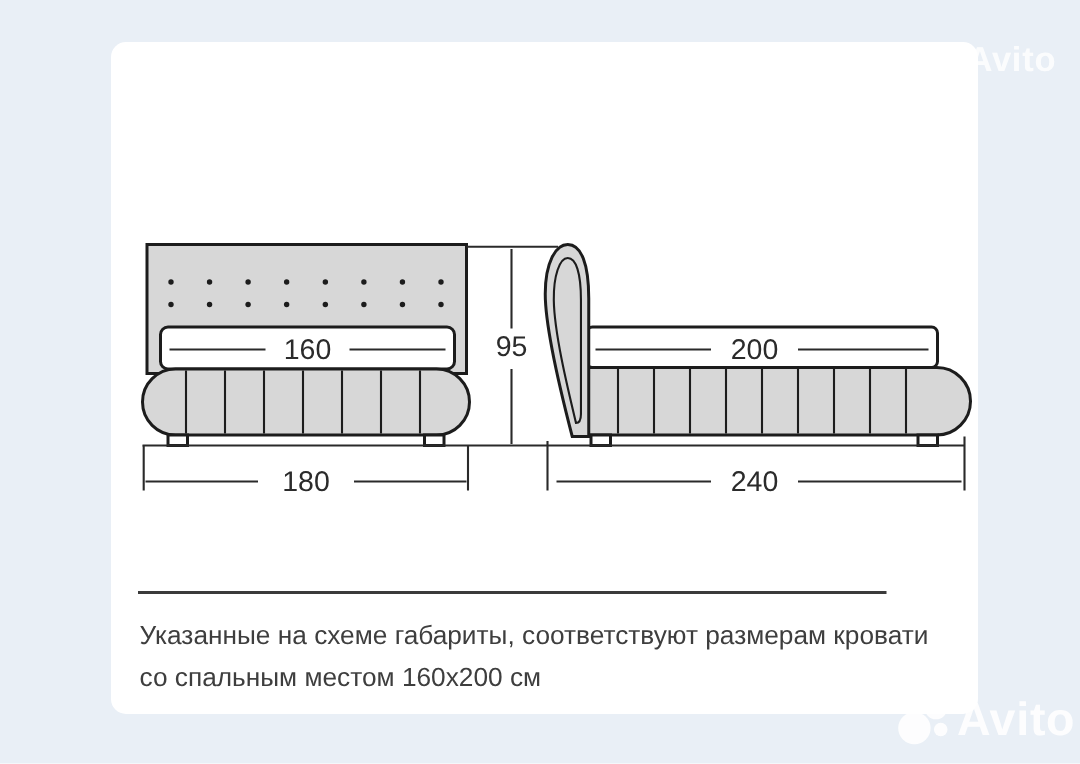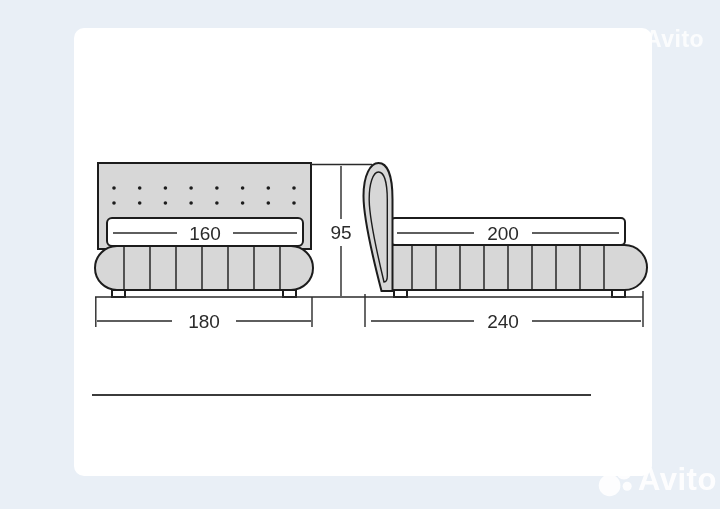--- a/index.html
+++ b/index.html
@@ -109,20 +109,22 @@
   <g>
     <path class="dim-line" d="M365 294 V327 M643 291 V327"></path>
     <path class="dim-line" d="M371 321 H474 M532 321 H641"></path>
     <text class="dim-label" x="503" y="321.5">240</text>
   </g>
 </svg>
 
 <div class="divider"></div>
 
 <div class="caption">
+  <div>Указанные на схеме габариты, соответствуют размерам кровати</div>
+  <div>со спальным местом 160x200 см</div>
 </div>
 
 <div class="wm wm-top">
   <svg width="26" height="26" viewBox="0 0 40 40">
     <g fill="#ffffff">
       <circle cx="14" cy="26" r="12"></circle>
       <circle cx="30" cy="11" r="8.5"></circle>
       <circle cx="7" cy="9" r="5.5"></circle>
       <circle cx="33.5" cy="27" r="5"></circle>
     </g>

